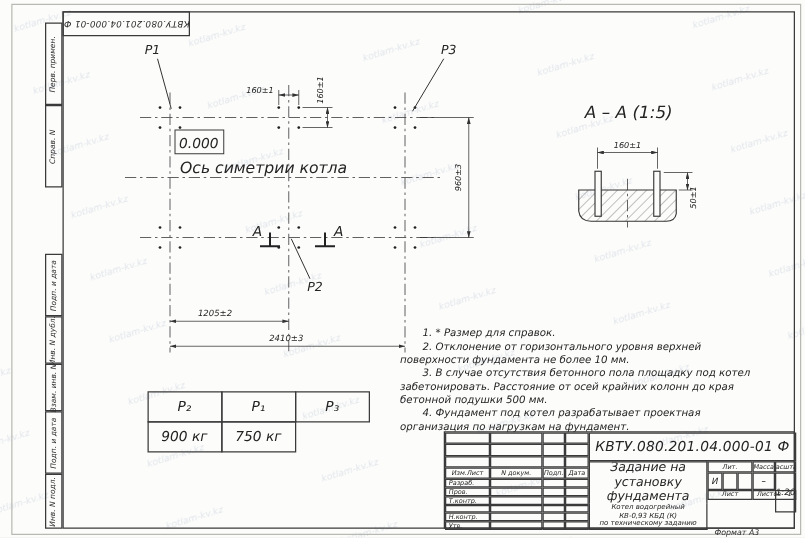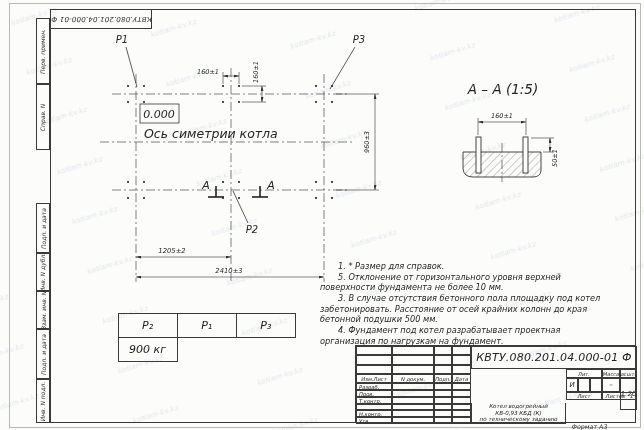--- a/index.html
+++ b/index.html
@@ -185,26 +185,27 @@
   </svg>
 
   <div class="ltable">
     <div class="row">
       <div class="cell">P₂</div>
       <div class="cell">P₁</div>
       <div class="cell">P₃</div>
     </div>
     <div class="row">
       <div class="cell">900 кг</div>
+      <div class="cell">750 кг</div>
     </div>
   </div>
 
   <div class="notes">
     <p>1. * Размер для справок.</p>
-    <p>5. Отклонение от горизонтального уровня верхней поверхности фундамента не более 10 мм.</p>
+    <p>2. Отклонение от горизонтального уровня верхней поверхности фундамента не более 10 мм.</p>
     <p>3. В случае отсутствия бетонного пола площадку под котел забетонировать. Расстояние от осей крайних колонн до края бетонной подушки 500 мм.</p>
     <p>4. Фундамент под котел разрабатывает проектная организация по нагрузкам на фундамент.</p>
   </div>
 
   <div class="tb">
 
     <div class="tb-cell" style="left:0;top:0;width:36px;height:9.3px;"></div>
     <div class="tb-cell" style="left:36px;top:0;width:42px;height:9.3px;"></div>
     <div class="tb-cell" style="left:78px;top:0;width:18px;height:9.3px;"></div>
     <div class="tb-cell" style="left:96px;top:0;width:19px;height:9.3px;"></div>
@@ -242,20 +243,25 @@
     <div class="tb-cell" style="left:36px;top:64px;width:42px;height:7px;"></div>
     <div class="tb-cell" style="left:78px;top:64px;width:18px;height:7px;"></div>
     <div class="tb-cell" style="left:96px;top:64px;width:19px;height:7px;"></div>
     <div class="tb-cell lbl" style="left:0;top:71px;width:36px;height:7px;justify-content:flex-start;padding-left:2px;">Утв.</div>
     <div class="tb-cell" style="left:36px;top:71px;width:42px;height:7px;"></div>
     <div class="tb-cell" style="left:78px;top:71px;width:18px;height:7px;"></div>
     <div class="tb-cell" style="left:96px;top:71px;width:19px;height:7px;"></div>
 
     <div class="tb-cell docnum" style="left:115px;top:0;width:166px;height:23px;">КВТУ.080.201.04.000-01 Ф</div>
 
+    <div class="tb-cell tb-title" style="left:115px;top:23px;width:95px;height:34px;border-bottom:none;">
+      <span>Задание на</span>
+      <span>установку</span>
+      <span>фундамента</span>
+    </div>
     <div class="tb-cell tb-sub" style="left:115px;top:57px;width:95px;height:21px;border-top:none;">
       <span>Котел водогрейный</span>
       <span>КВ-0,93 КБД (К)</span>
       <span>по техническому заданию</span>
     </div>
 
     <div class="tb-cell lbl" style="left:210px;top:23px;width:36px;height:9px;">Лит.</div>
     <div class="tb-cell lbl" style="left:246px;top:23px;width:18px;height:9px;">Масса</div>
     <div class="tb-cell lbl" style="left:264px;top:23px;width:17px;height:9px;">Масштаб</div>
     <div class="tb-cell" style="left:210px;top:32px;width:12px;height:14px;font-size:7px;">И</div>

